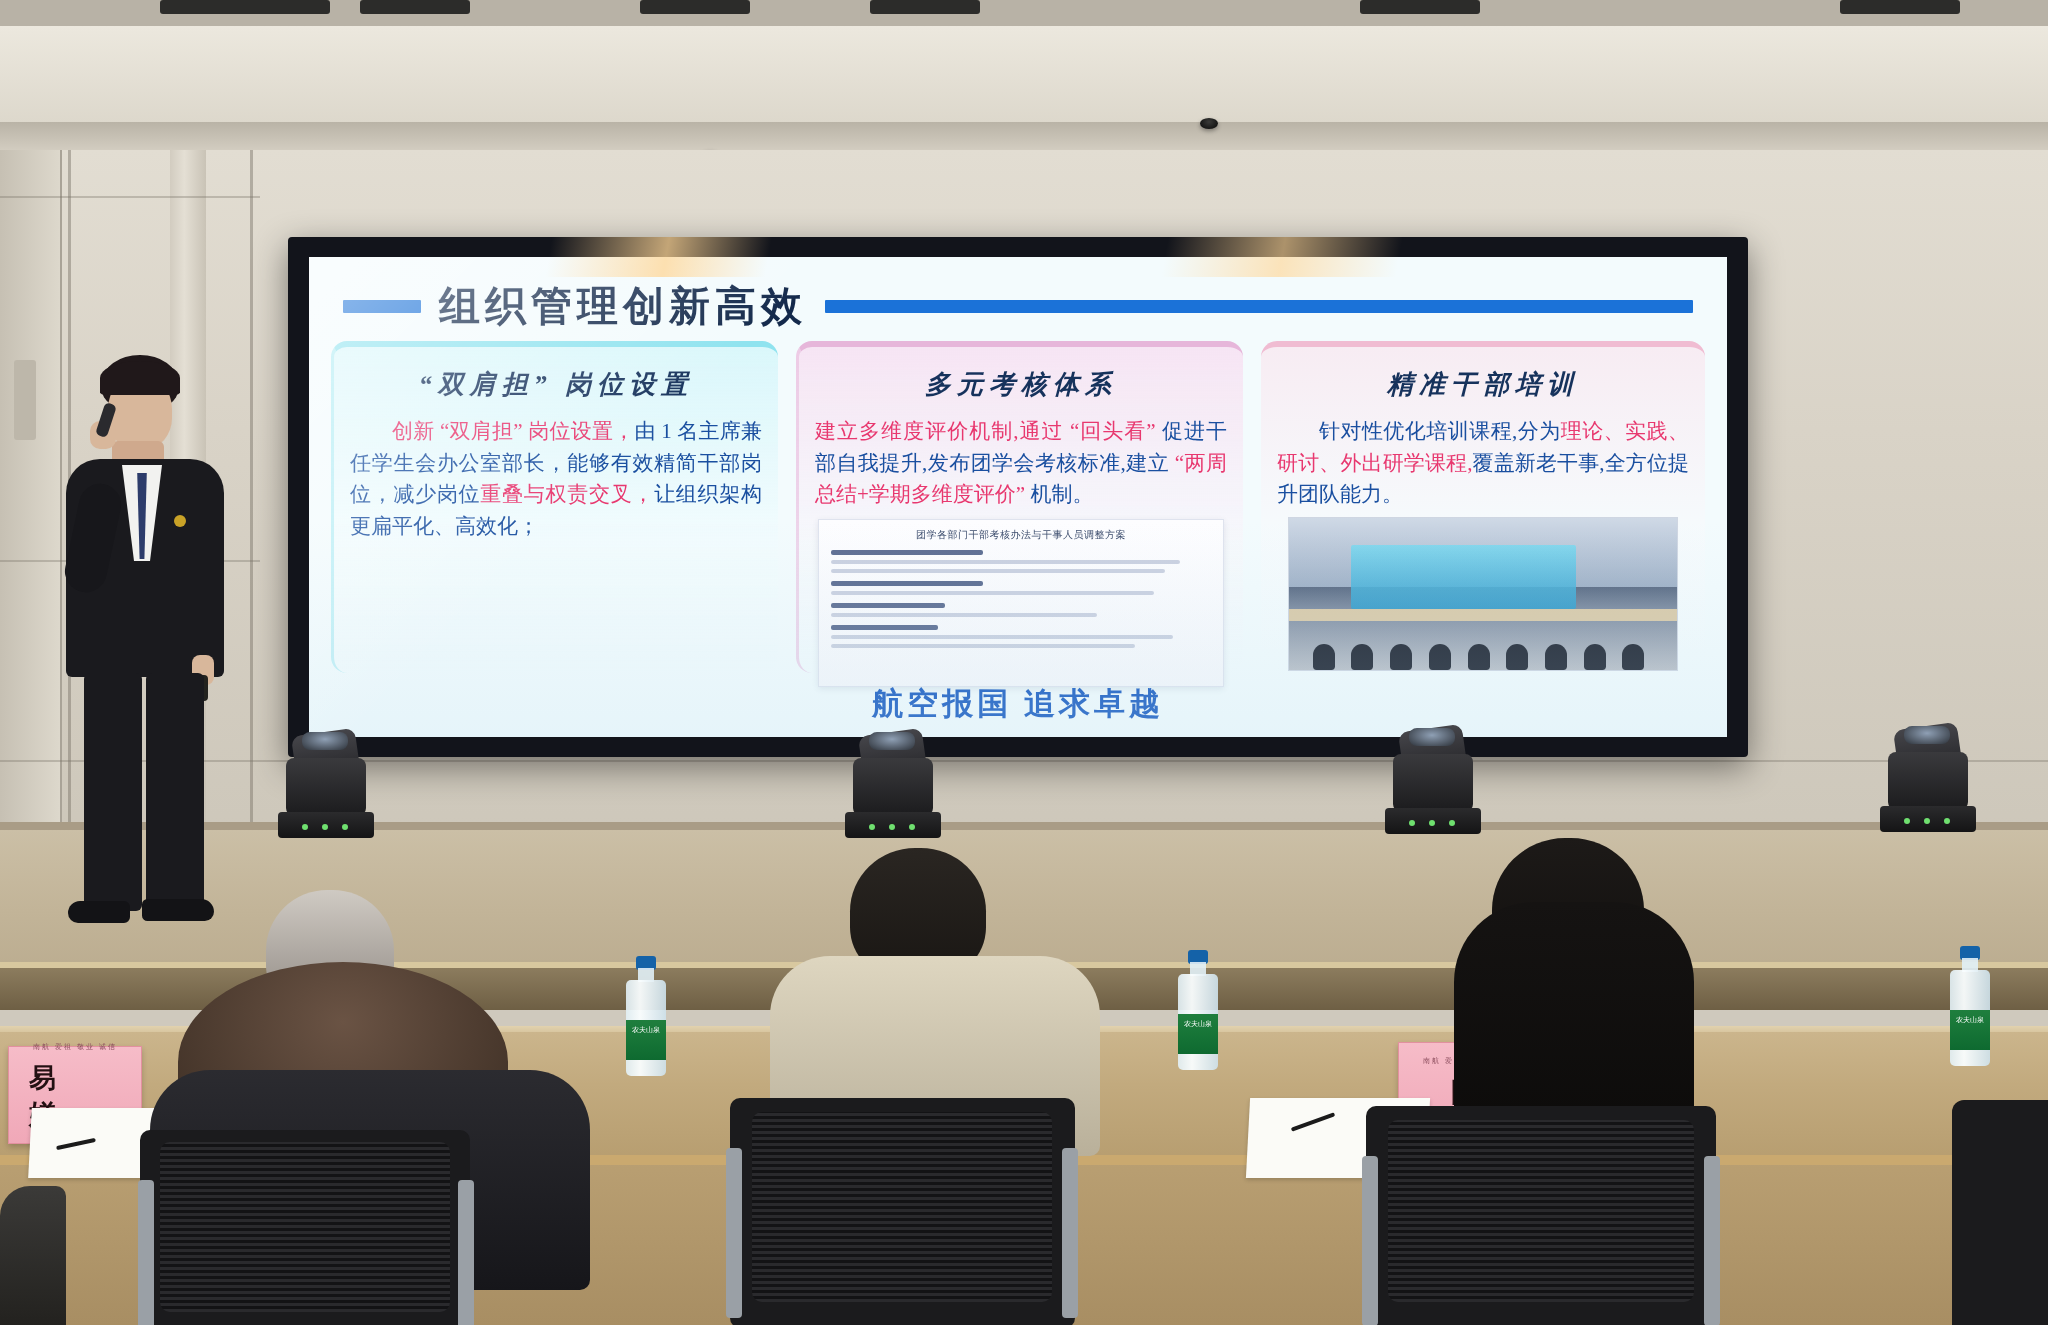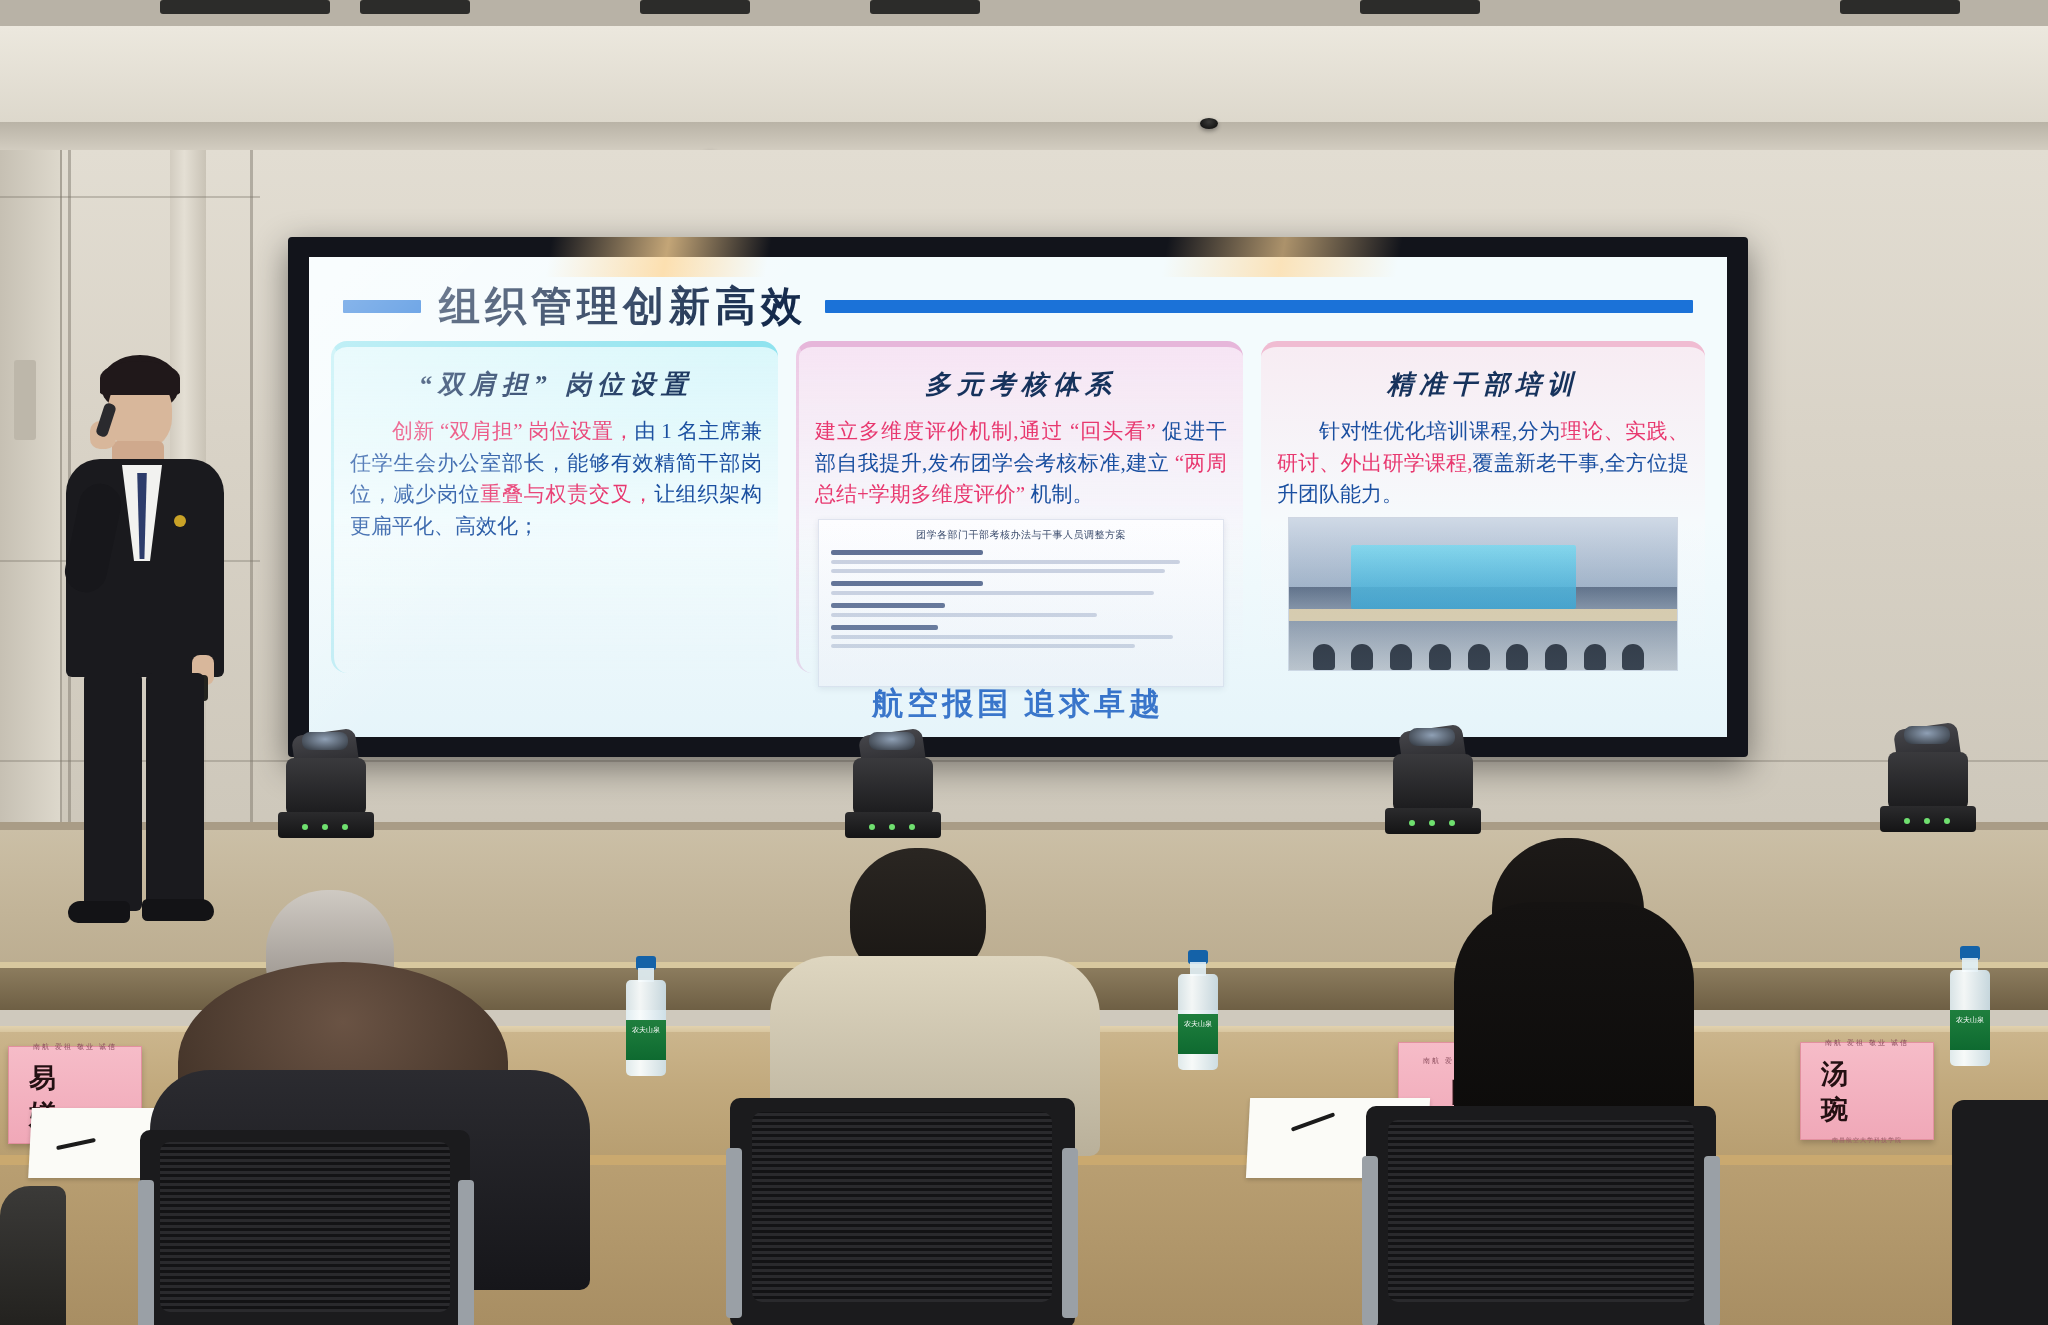--- a/index.html
+++ b/index.html
@@ -289,25 +289,20 @@
   <div class="nameplate" style="left:8px;top:1046px;">
     <div class="np-top">南航 爱祖 敬业 诚信</div>
     <div class="np-name">易  媄</div>
     <div class="np-foot">南昌航空大学科技学院</div>
   </div>
   <div class="nameplate" style="left:1398px;top:1042px;">
     <div class="np-top">南航 爱祖 敬业 诚信</div>
     <div class="np-name">陈</div>
     <div class="np-foot">南昌航空大学科技学院</div>
   </div>
-  <div class="nameplate" style="left:1800px;top:1042px;">
-    <div class="np-top">南航 爱祖 敬业 诚信</div>
-    <div class="np-name">汤  琬</div>
-    <div class="np-foot">南昌航空大学科技学院</div>
-  </div>
 
   <div class="paper" style="left:30px;top:1108px;width:160px;height:70px;"></div>
   <div class="paper" style="left:840px;top:1008px;width:180px;height:18px;"></div>
   <div class="paper" style="left:1248px;top:1098px;width:180px;height:80px;"></div>
   <div class="pen" style="left:1290px;top:1120px;width:46px;transform:rotate(-20deg);"></div>
   <div class="pen" style="left:56px;top:1142px;width:40px;transform:rotate(-12deg);"></div>
 
   <div class="bottle" style="left:626px;top:958px;">
     <div class="bt-cap"></div>
     <div class="bt-neck"></div>

